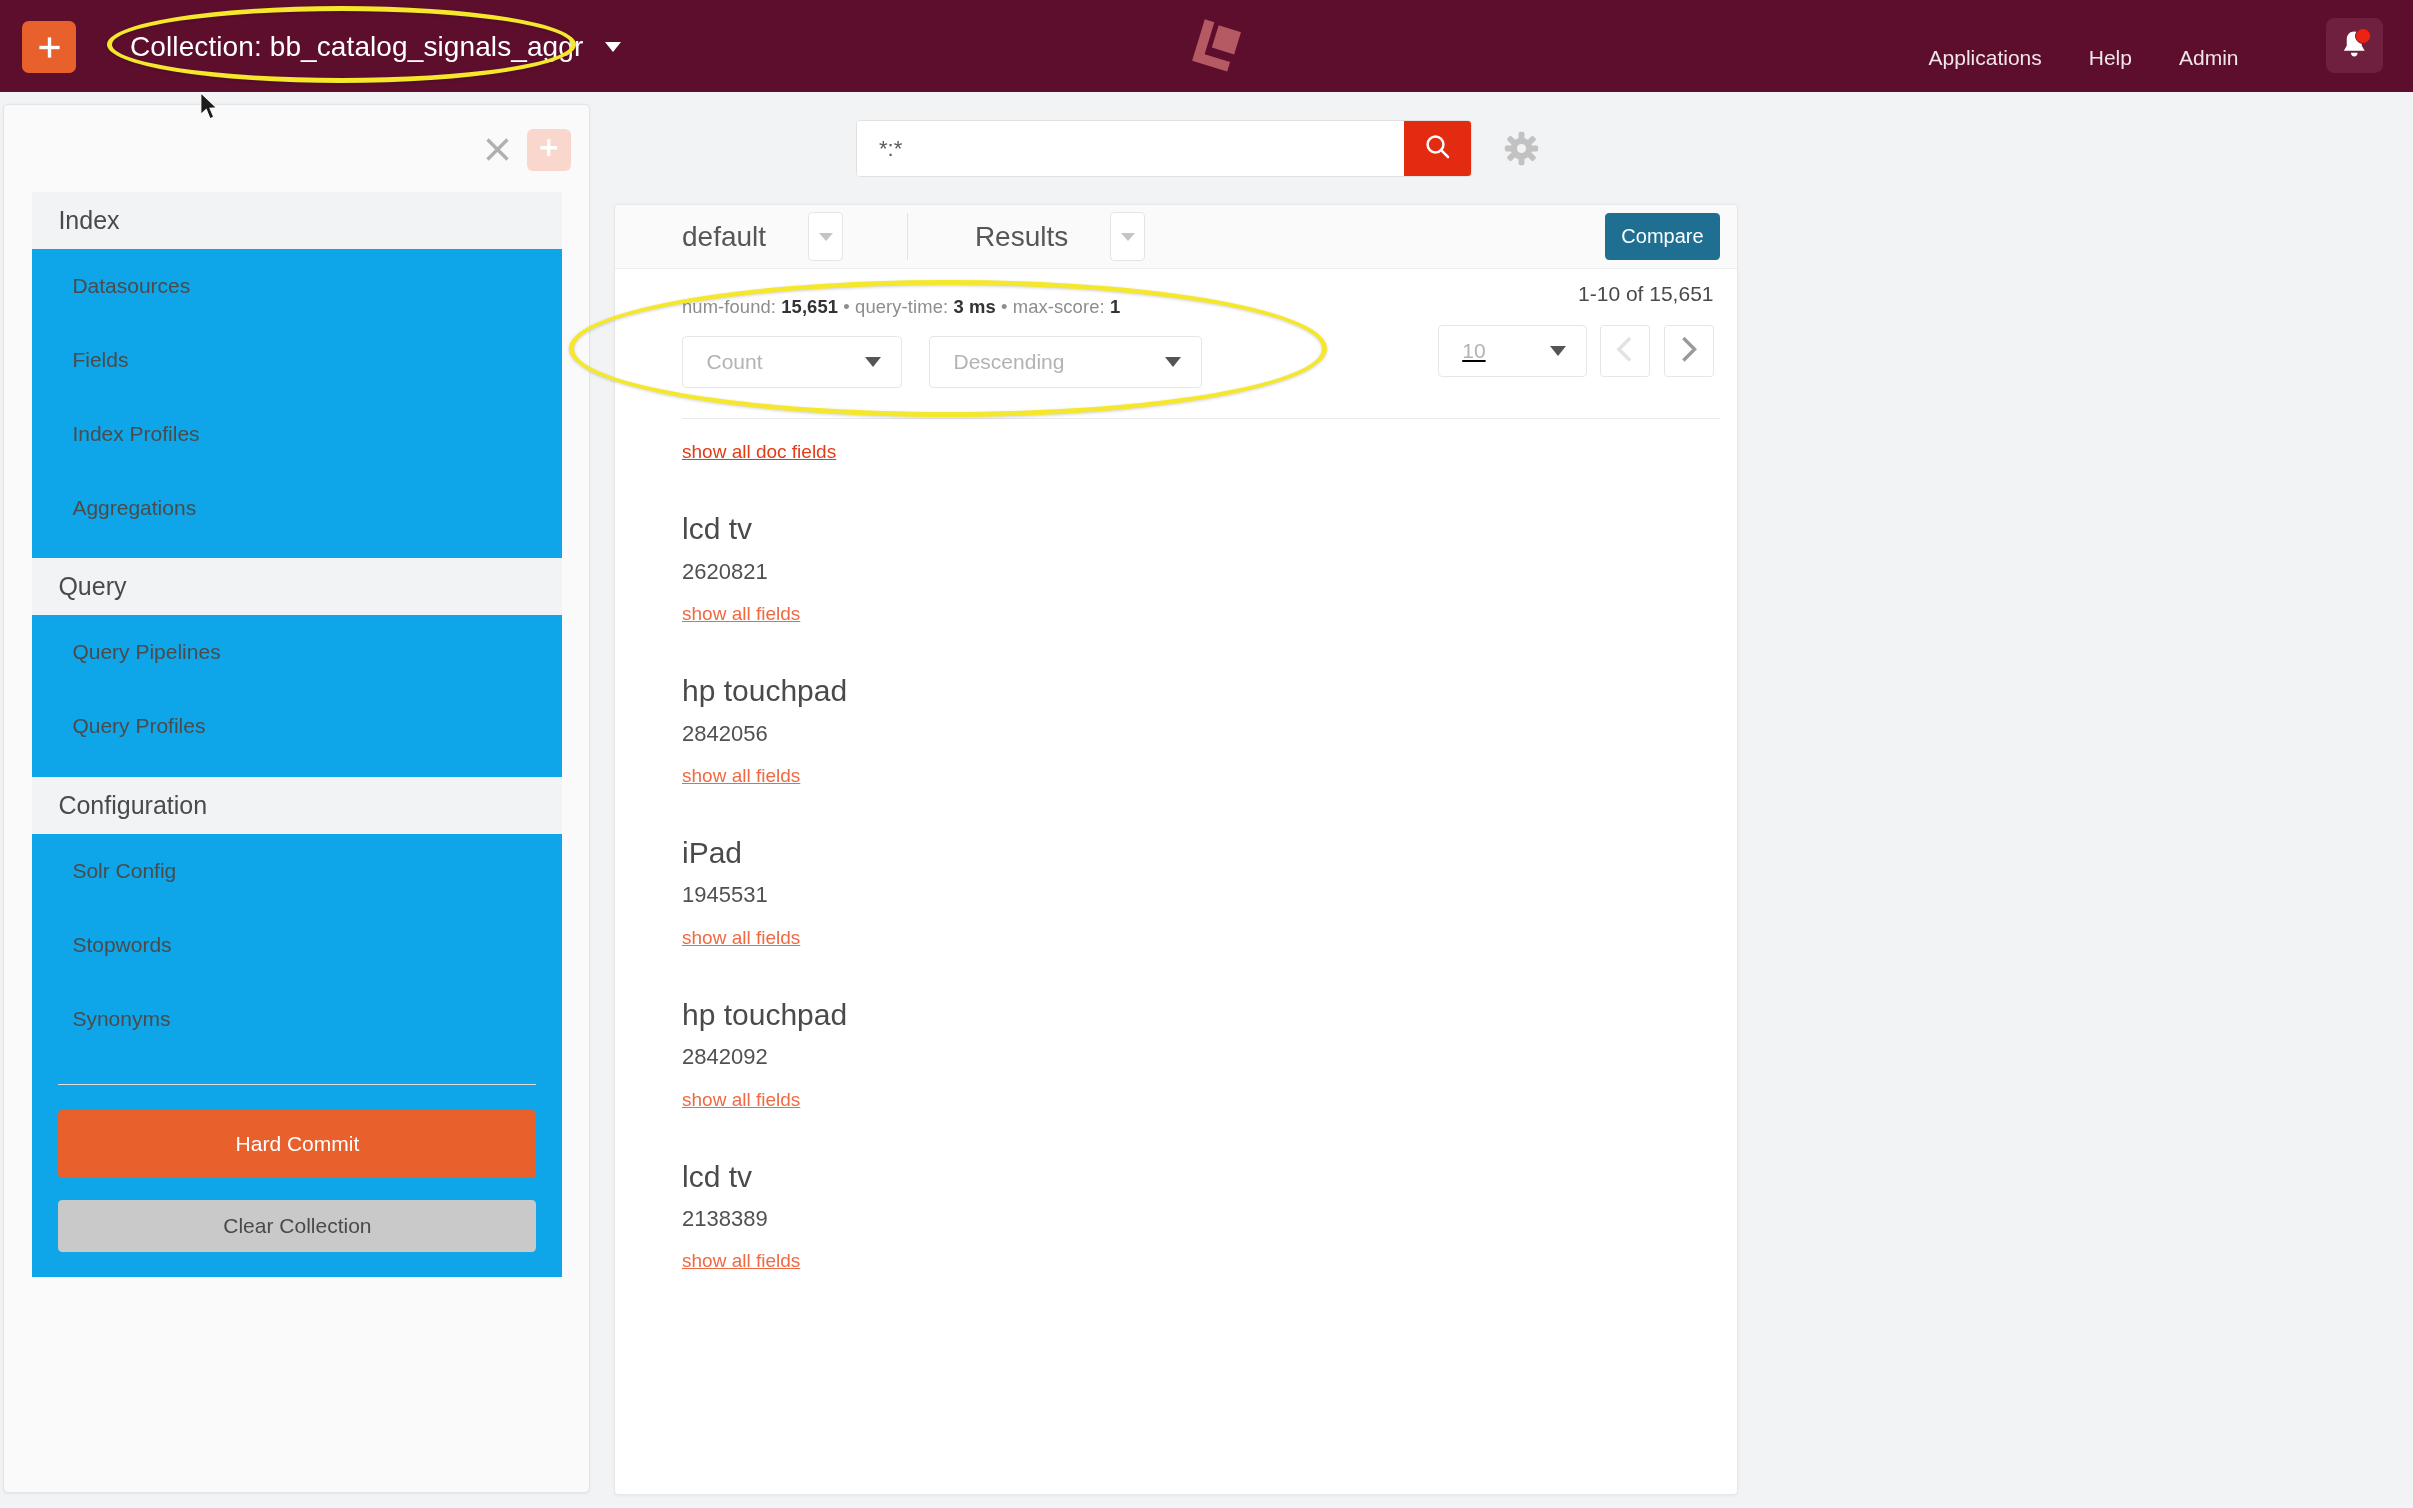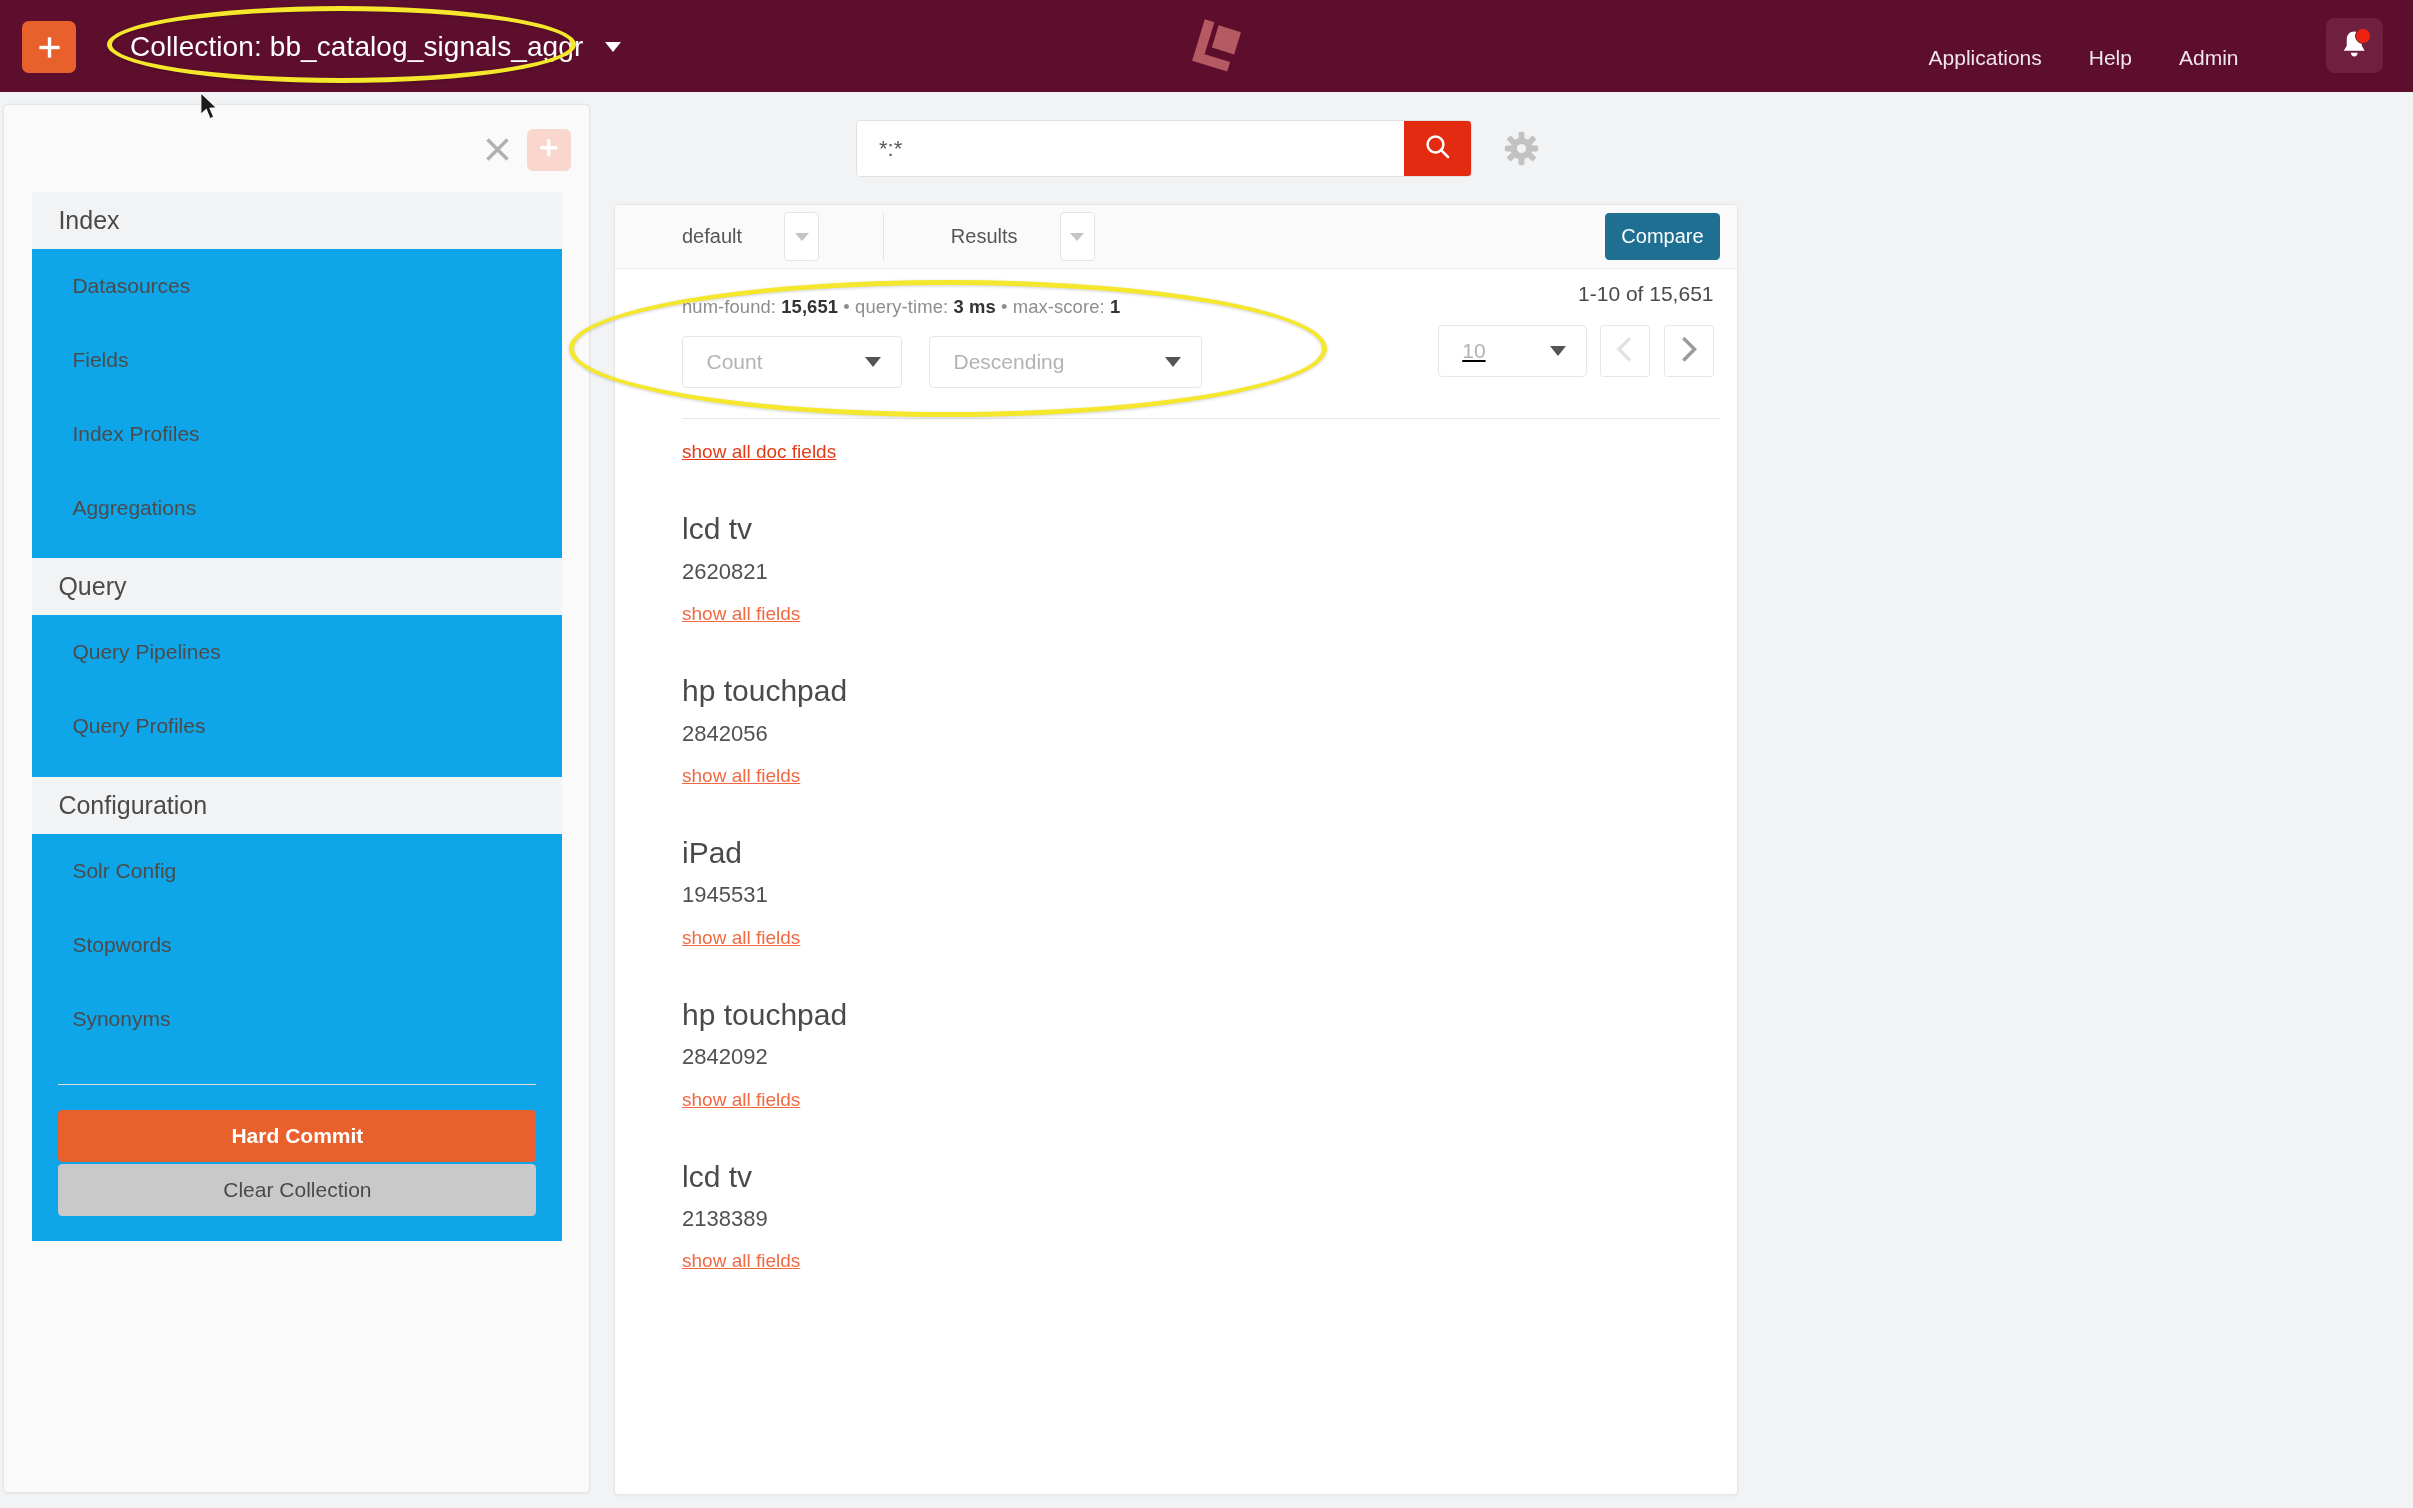--- a/index.html
+++ b/index.html
@@ -164,30 +164,30 @@
   .sb-divider {
     margin: 28.5px 26px 0 26px;
     border-top: 0.8px solid #dcdcdc;
   }
   .sb-actions {
     padding: 25px 26px 25px 26px;
   }
   .btn-hardcommit {
     display: block;
     width: 100%;
-    height: 52px;
+    height: 68px;
     background: #e8602c;
     color: #ffffff;
     border: none;
     border-radius: 4.2px;
     font-size: 21px;
     font-family: "Liberation Sans", sans-serif;
-    font-weight: 700;
-    cursor: pointer;
-    margin-bottom: 2px;
+    font-weight: 400;
+    cursor: pointer;
+    margin-bottom: 22px;
   }
   .btn-clearcoll {
     display: block;
     width: 100%;
     height: 52px;
     background: #c9c9c9;
     color: #4a4a4a;
     border: none;
     border-radius: 4.2px;
     font-size: 21px;
@@ -252,21 +252,21 @@
     display: flex;
     align-items: center;
     position: relative;
   }
   .pt-select {
     display: flex;
     align-items: center;
     height: 64px;
   }
   .pt-label {
-    font-size: 20px;
+    font-size: 28px;
     color: #565656;
     padding-left: 67px;
     white-space: nowrap;
   }
   .pt-dropbox {
     width: 35px; height: 49px;
     border: 0.8px solid #e4e4e4;
     border-radius: 4.2px;
     background: #ffffff;
     margin-left: 42px;

